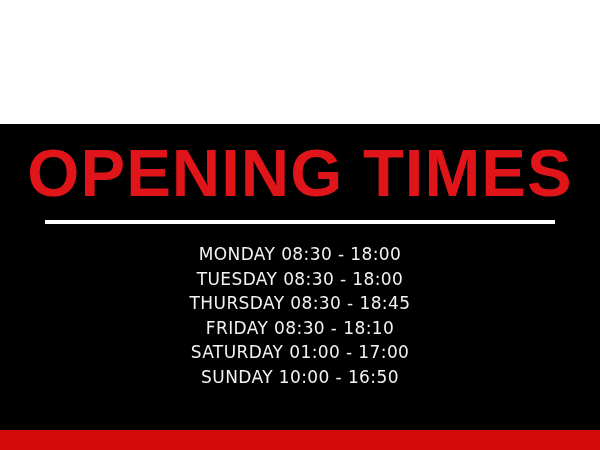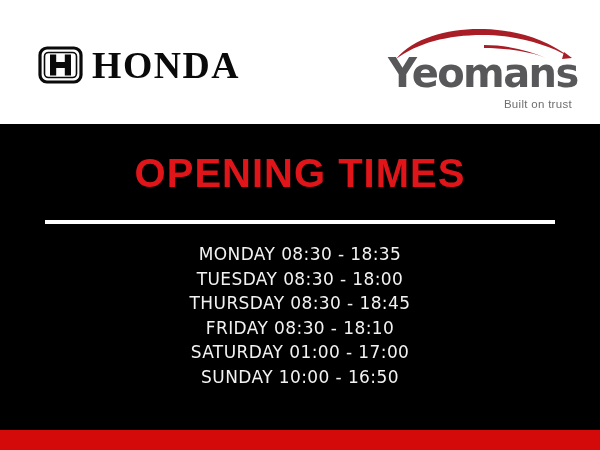--- a/index.html
+++ b/index.html
@@ -109,21 +109,21 @@
   }
 
   .title {
     position: absolute;
     left: 0;
     top: 18px;
     width: 600px;
     text-align: center;
     font-family: "Liberation Sans", sans-serif;
     font-weight: bold;
-    font-size: 40px;
+    font-size: 67px;
     line-height: 62px;
     letter-spacing: 1px;
     color: #e0151a;
     white-space: nowrap;
   }
 
   .divider {
     position: absolute;
     left: 45px;
     top: 96px;
@@ -157,51 +157,29 @@
     width: 600px;
     height: 20px;
     background: #d40a0a;
   }
 </style>
 </head>
 <body>
 
 <div id="poster">
 
-  <div class="header">
-
-    <div class="honda-lockup">
-      <svg class="honda-emblem" viewBox="0 0 45 38">
-        <rect x="2" y="2" width="41" height="34" rx="7" ry="7" fill="#ffffff" stroke="#0a0a0a" stroke-width="3.2"></rect>
-        <rect x="6.5" y="6.5" width="32" height="25" rx="4" ry="4" fill="#ffffff" stroke="#0a0a0a" stroke-width="1.6"></rect>
-        <path d="M12 8.5 h6.2 v7.6 h8.6 v-7.6 h6.2 v21 h-6.2 v-7.4 h-8.6 v7.4 H12 Z" fill="#0a0a0a"></path>
-      </svg>
-      <div class="honda-wordmark">HONDA</div>
-    </div>
-
-    <div class="yeomans-lockup">
-      <svg class="yeomans-swoosh" viewBox="0 0 186 34">
-        <path d="M8 31 C 26 9, 62 0, 96 1 C 130 2, 158 12, 180 28 C 160 17, 132 8, 100 7 C 64 6, 30 14, 8 31 Z" fill="#a81d26"></path>
-        <path d="M96 17 C 118 17, 140 22, 158 30 C 142 24, 120 20, 96 20 Z" fill="#a81d26"></path>
-        <path d="M176 24 L 184 30 L 174 31 Z" fill="#a81d26"></path>
-      </svg>
-      <div class="yeomans-wordmark">Yeomans</div>
-      <div class="yeomans-tagline">Built on trust</div>
-    </div>
-
-  </div>
 
   <div class="panel">
 
     <div class="title">OPENING TIMES</div>
 
     <div class="divider"></div>
 
     <div class="hours-list">
-      <div class="hours-row">MONDAY 08:30 - 18:35</div>
+      <div class="hours-row">MONDAY 08:30 - 18:00</div>
       <div class="hours-row">TUESDAY 08:30 - 18:00</div>
       <div class="hours-row">THURSDAY 08:30 - 18:45</div>
       <div class="hours-row">FRIDAY 08:30 - 18:10</div>
       <div class="hours-row">SATURDAY 01:00 - 17:00</div>
       <div class="hours-row">SUNDAY 10:00 - 16:50</div>
     </div>
 
   </div>
 
   <div class="footer-bar"></div>

